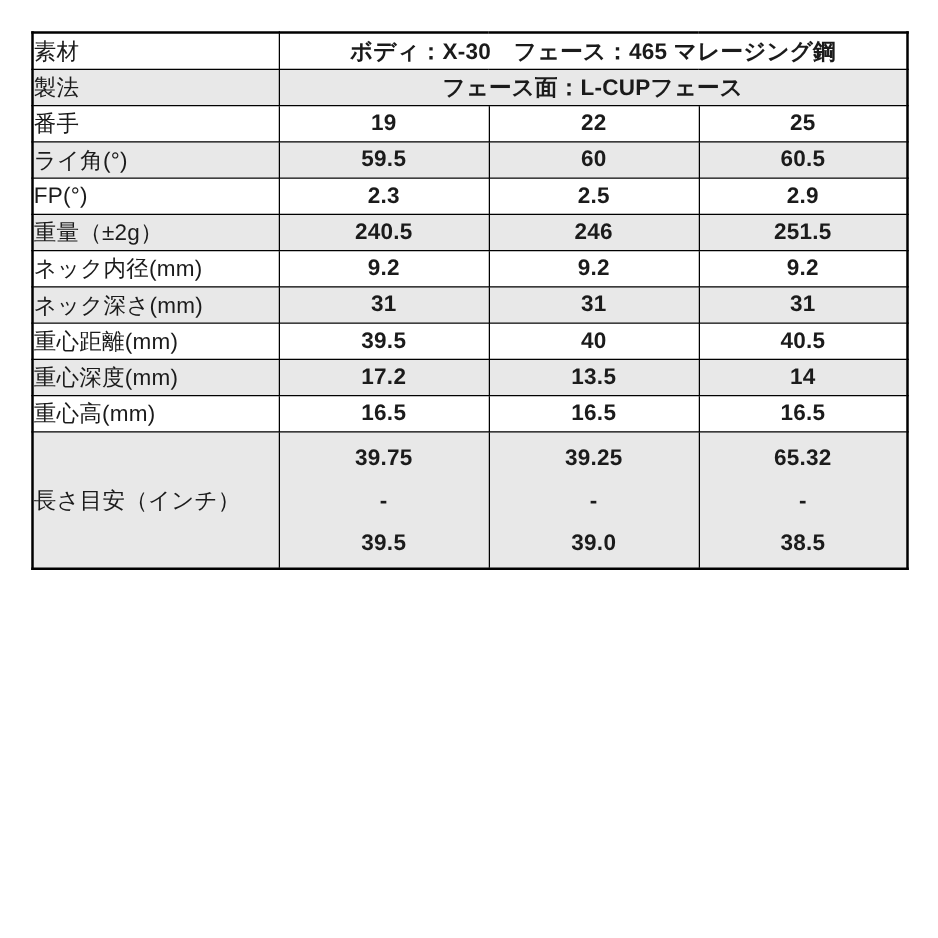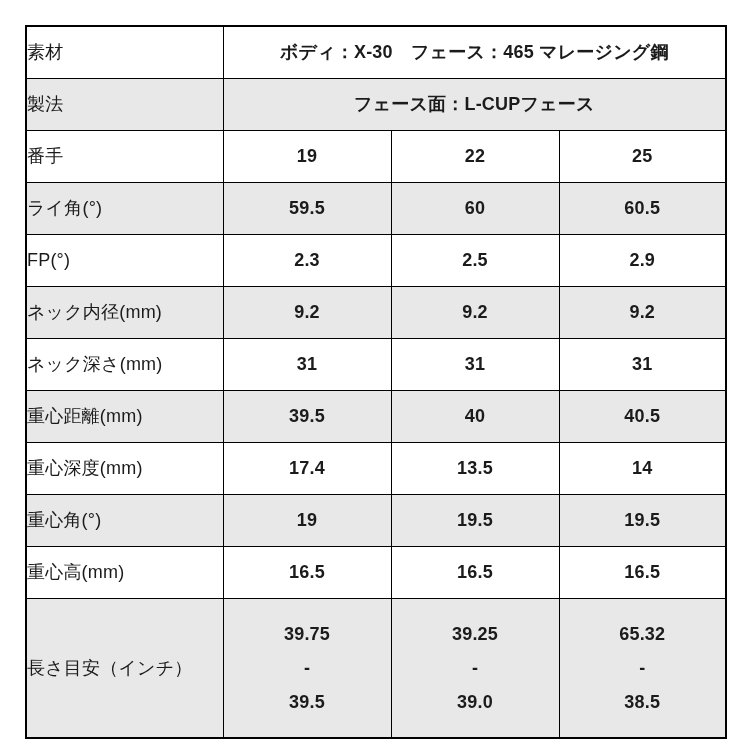--- a/index.html
+++ b/index.html
@@ -29,40 +29,40 @@
     left: 25px;
     top: 25px;
     width: 700px;
     border-collapse: collapse;
     table-layout: fixed;
     border: 2px solid var(--border);
     font-size: 18px;
   }
   table.spec-table td {
     border: 1px solid var(--border);
-    height: 52px;
+    height: 29px;
     padding: 0;
     vertical-align: middle;
     background: #ffffff;
     letter-spacing: 0.2px;
   }
   table.spec-table tr:nth-child(even) td {
     background: var(--stripe);
   }
   td.label {
     text-align: left;
     padding-left: 14px;
     padding-right: 4px;
   }
   td.val, td.merged {
     text-align: center;
     font-weight: bold;
   }
   tr.tall td {
-    height: 140px;
+    height: 110px;
     margin-top: 40px;
   }
   .len-line {
     line-height: 34px;
     text-align: center;
   }
 </style>
 </head>
 <body>
 
@@ -96,48 +96,48 @@
         <td class="val">60</td>
         <td class="val">60.5</td>
       </tr>
       <tr>
         <td class="label">FP(°)</td>
         <td class="val">2.3</td>
         <td class="val">2.5</td>
         <td class="val">2.9</td>
       </tr>
       <tr>
+        <td class="label">重量（±2g）</td>
+        <td class="val">240.5</td>
+        <td class="val">246</td>
+        <td class="val">251.5</td>
+      </tr>
+      <tr>
         <td class="label">ネック内径(mm)</td>
         <td class="val">9.2</td>
         <td class="val">9.2</td>
         <td class="val">9.2</td>
       </tr>
       <tr>
         <td class="label">ネック深さ(mm)</td>
         <td class="val">31</td>
         <td class="val">31</td>
         <td class="val">31</td>
       </tr>
       <tr>
         <td class="label">重心距離(mm)</td>
         <td class="val">39.5</td>
         <td class="val">40</td>
         <td class="val">40.5</td>
       </tr>
       <tr>
         <td class="label">重心深度(mm)</td>
-        <td class="val">17.4</td>
+        <td class="val">17.2</td>
         <td class="val">13.5</td>
         <td class="val">14</td>
-      </tr>
-      <tr>
-        <td class="label">重心角(°)</td>
-        <td class="val">19</td>
-        <td class="val">19.5</td>
-        <td class="val">19.5</td>
       </tr>
       <tr>
         <td class="label">重心高(mm)</td>
         <td class="val">16.5</td>
         <td class="val">16.5</td>
         <td class="val">16.5</td>
       </tr>
 
       <tr class="tall">
         <td class="label">長さ目安（インチ）</td>

